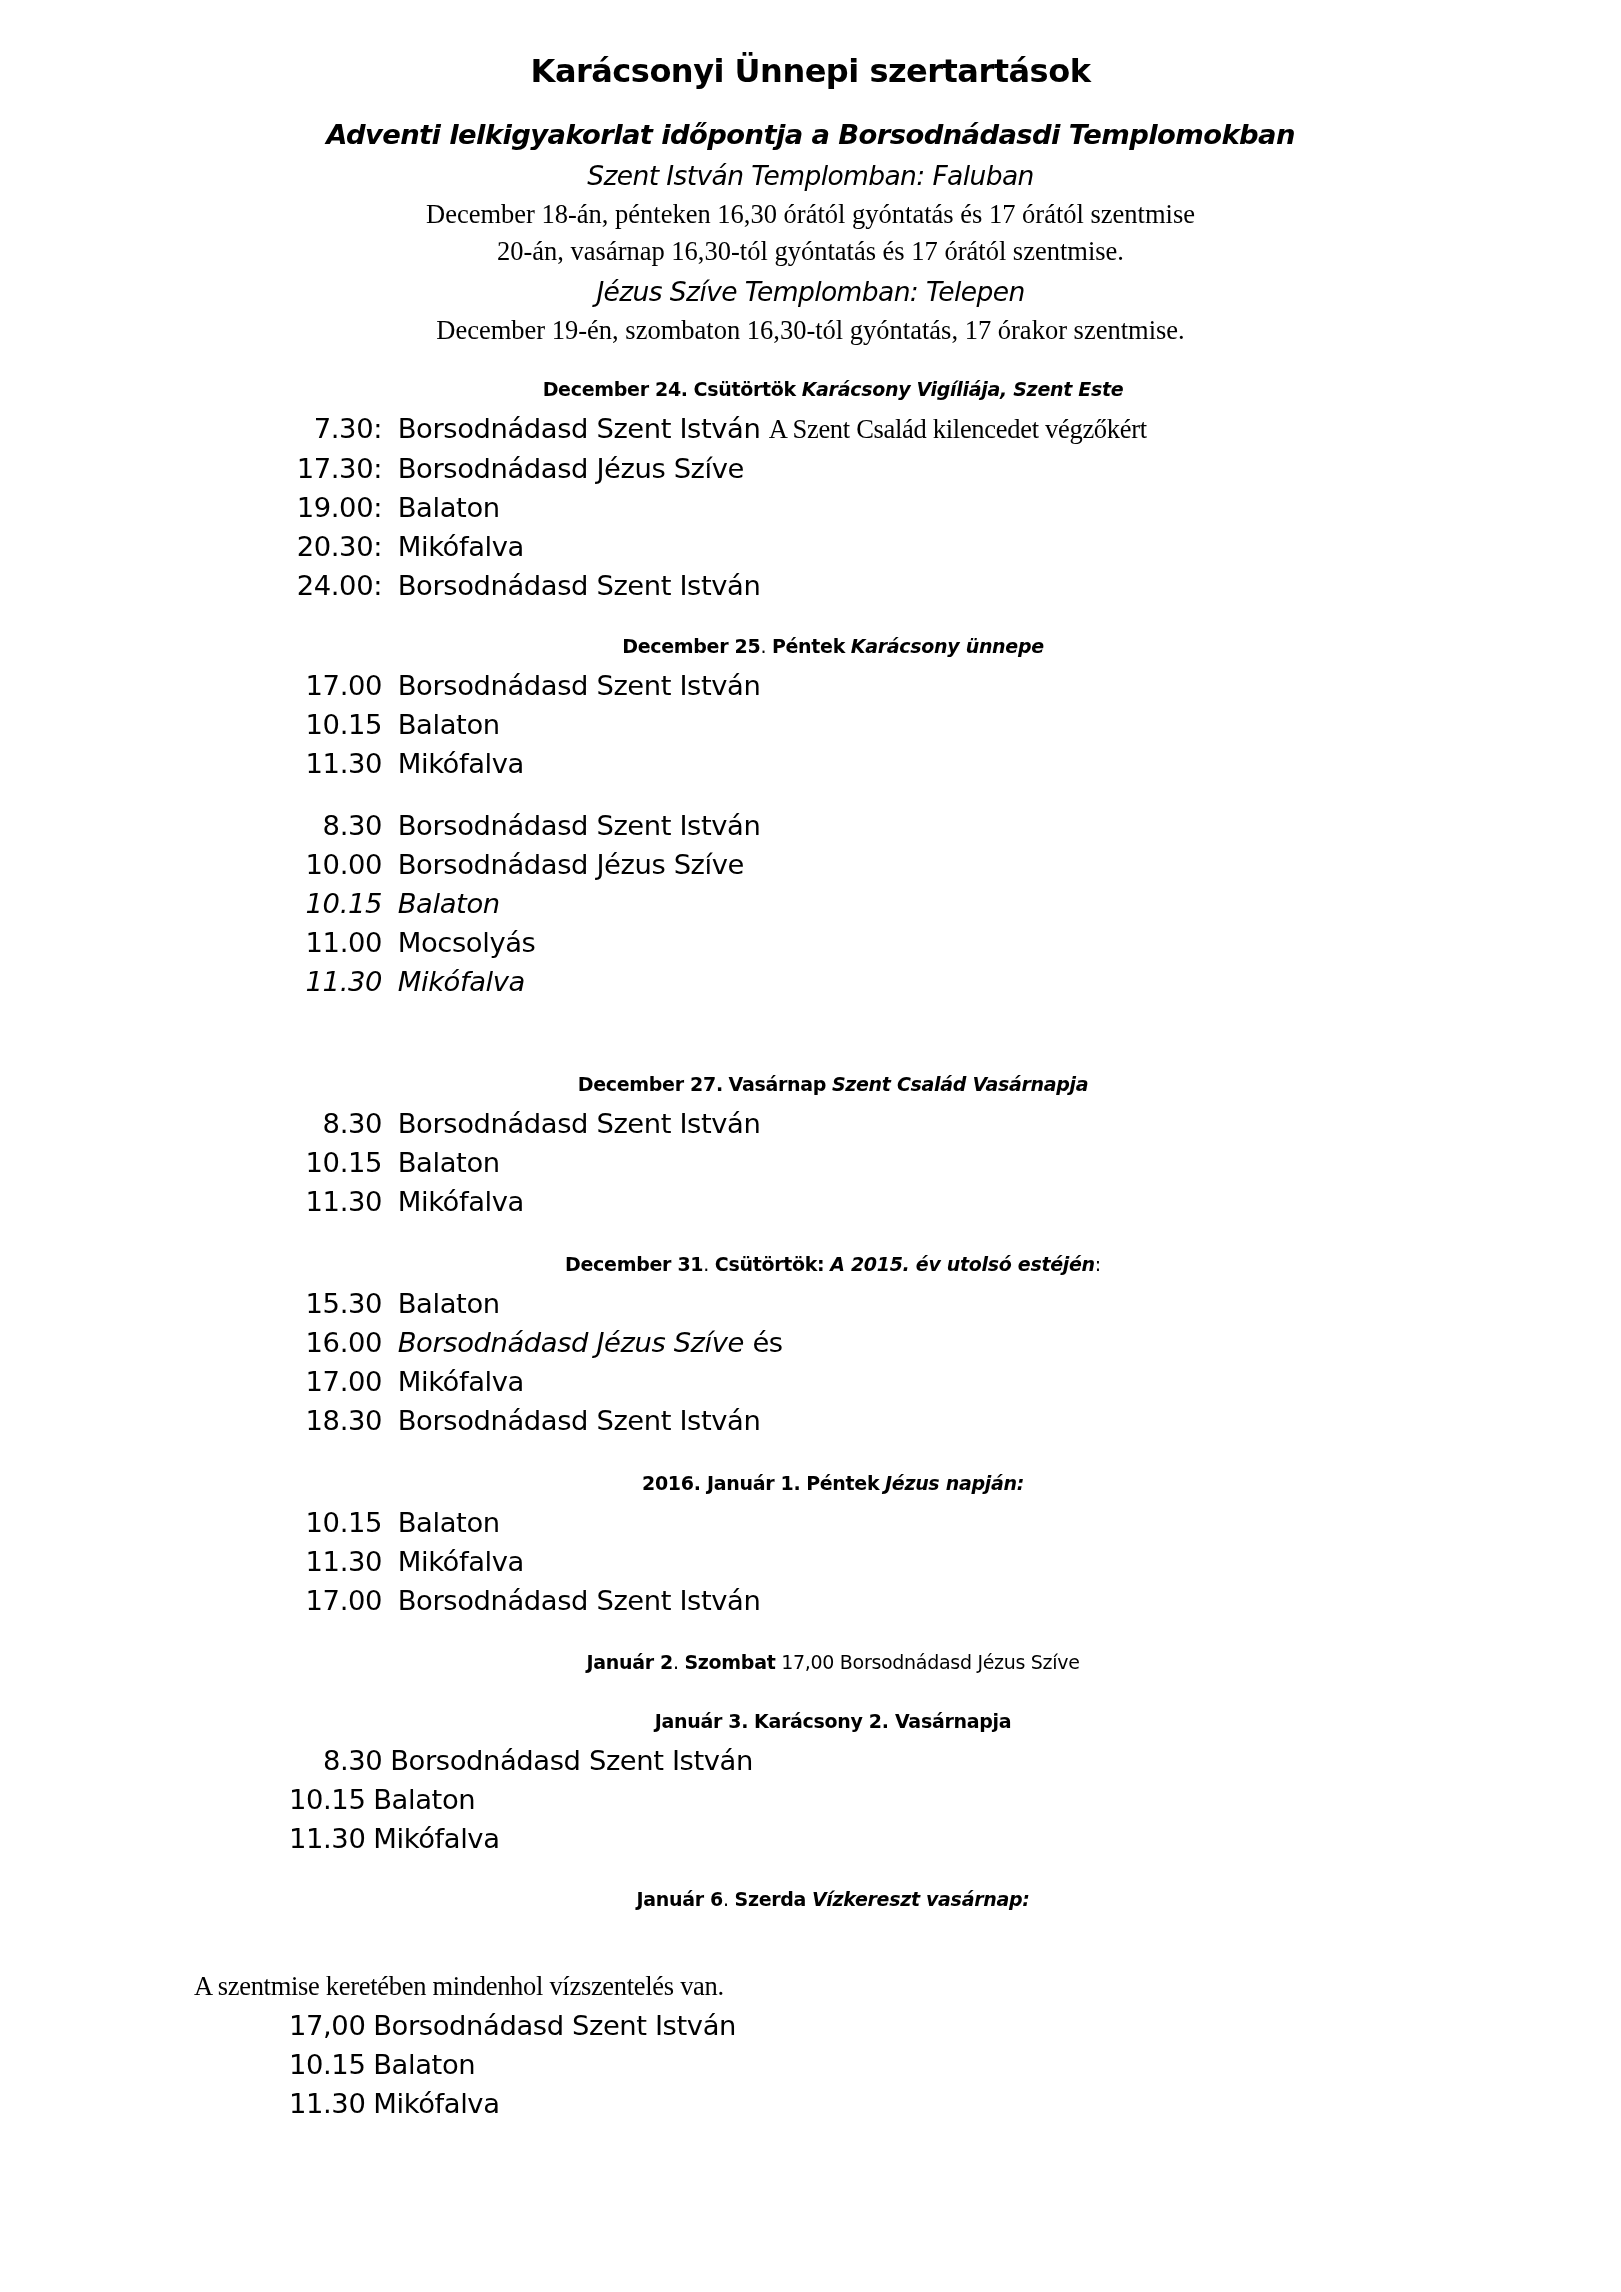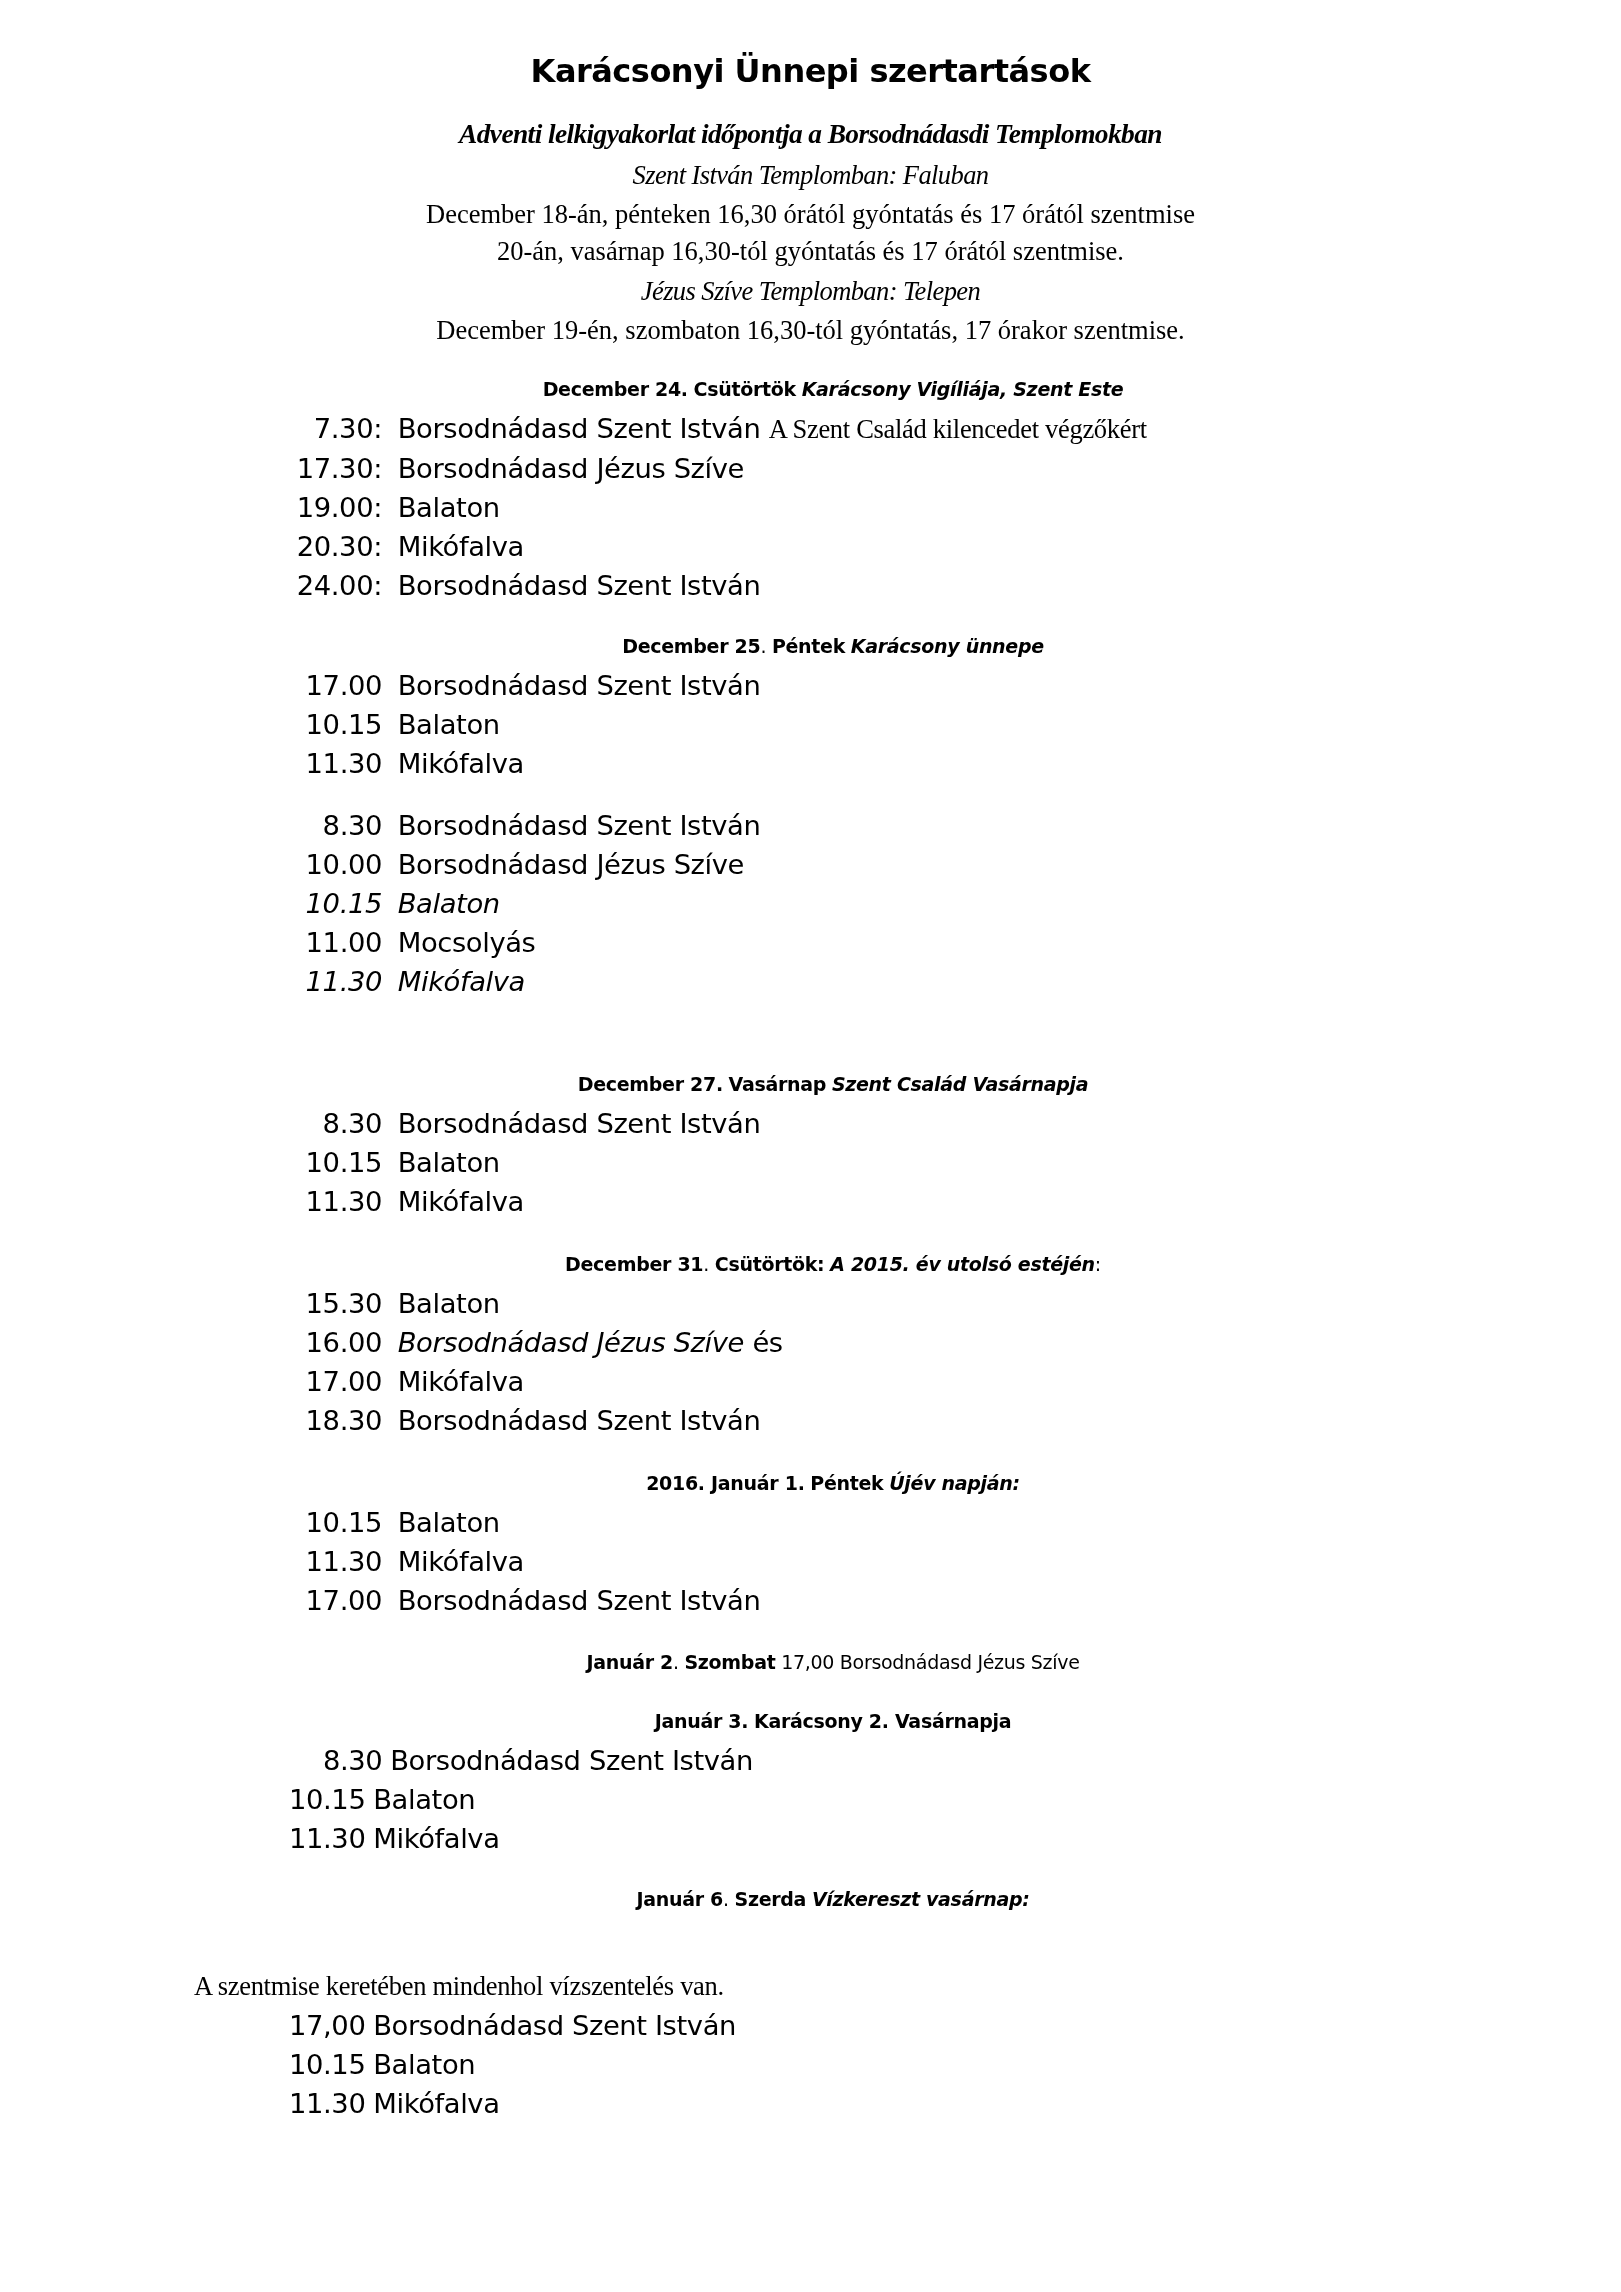--- a/index.html
+++ b/index.html
@@ -2,21 +2,21 @@
 <html><head>
 <meta charset="utf-8">
 <style>
   html, body { margin: 0; padding: 0; background: #ffffff; }
   body { width: 1621px; height: 2293px; position: relative; overflow: hidden; color: #000; }
   .page { position: absolute; left: 0; top: 0; width: 1489px; height: 2293px; }
   .sans { font-family: "DejaVu Sans", sans-serif; }
   .serif { font-family: "Liberation Serif", serif; }
   .center { position: absolute; left: 0; width: 1621px; text-align: center; white-space: nowrap; }
   .title { top: 47px; font-size: 32px; font-weight: bold; line-height: 49px; letter-spacing: -0.5px; }
-  .sub-italic { font-size: 26.5px; font-style: italic; line-height: 39px; letter-spacing: -0.6px; font-family: Liberation Serif, serif; }
+  .sub-italic { font-size: 26.5px; font-style: italic; line-height: 39px; letter-spacing: -0.6px; }
   .sub-italic.big { font-weight: bold; font-size: 27.4px; }
   .sub-serif { font-size: 26.5px; line-height: 39px; }
   .block { position: absolute; left: 98px; width: 1470px; }
   .head { font-size: 19px; line-height: 39px; white-space: nowrap; letter-spacing: -0.3px; text-align: center; }
   .head b { font-weight: bold; }
   .head .plain { font-weight: normal; }
   .head i { font-style: italic; font-weight: bold; }
   .row { font-size: 27.4px; line-height: 39px; white-space: nowrap; padding-left: 191px; letter-spacing: -0.4px; }
   .row .t { display: inline-block; width: 93px; text-align: right; }
   .row .gap { display: inline-block; width: 15.7px; }
@@ -93,21 +93,21 @@
     <div class="row"><span class="t">15.30</span><span class="gap"></span><span>Balaton</span></div>
     <div class="row"><span class="t">16.00</span><span class="gap"></span><span class="it">Borsodnádasd Jézus Szíve</span> <span>és</span></div>
     <div class="row"><span class="t">17.00</span><span class="gap"></span><span>Mikófalva</span></div>
     <div class="row"><span class="t">18.30</span><span class="gap"></span><span>Borsodnádasd Szent István</span></div>
   </div>
 
   <div class="block sans" style="top:1464px">
     <div class="head">
       <b>2016. Január 1</b><b>.</b>
       <b>Péntek</b>
-      <i>Újév napján:</i>
+      <i>Jézus napján:</i>
     </div>
     <div class="row"><span class="t">10.15</span><span class="gap"></span><span>Balaton</span></div>
     <div class="row"><span class="t">11.30</span><span class="gap"></span><span>Mikófalva</span></div>
     <div class="row"><span class="t">17.00</span><span class="gap"></span><span>Borsodnádasd Szent István</span></div>
   </div>
 
   <div class="block sans" style="top:1643px">
     <div class="head">
       <b>Január 2</b><span class="plain">.</span>
       <b>Szombat</b>

